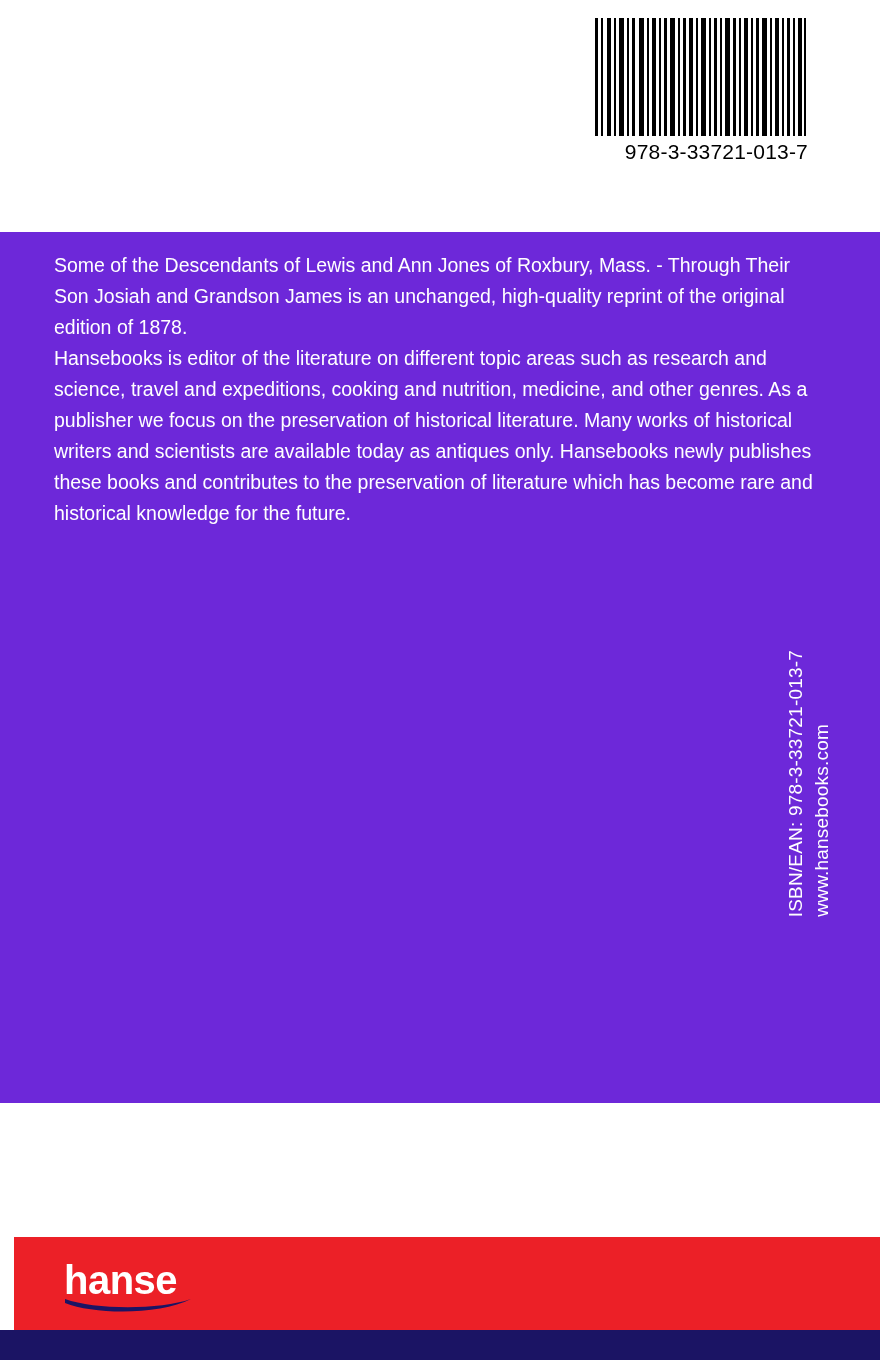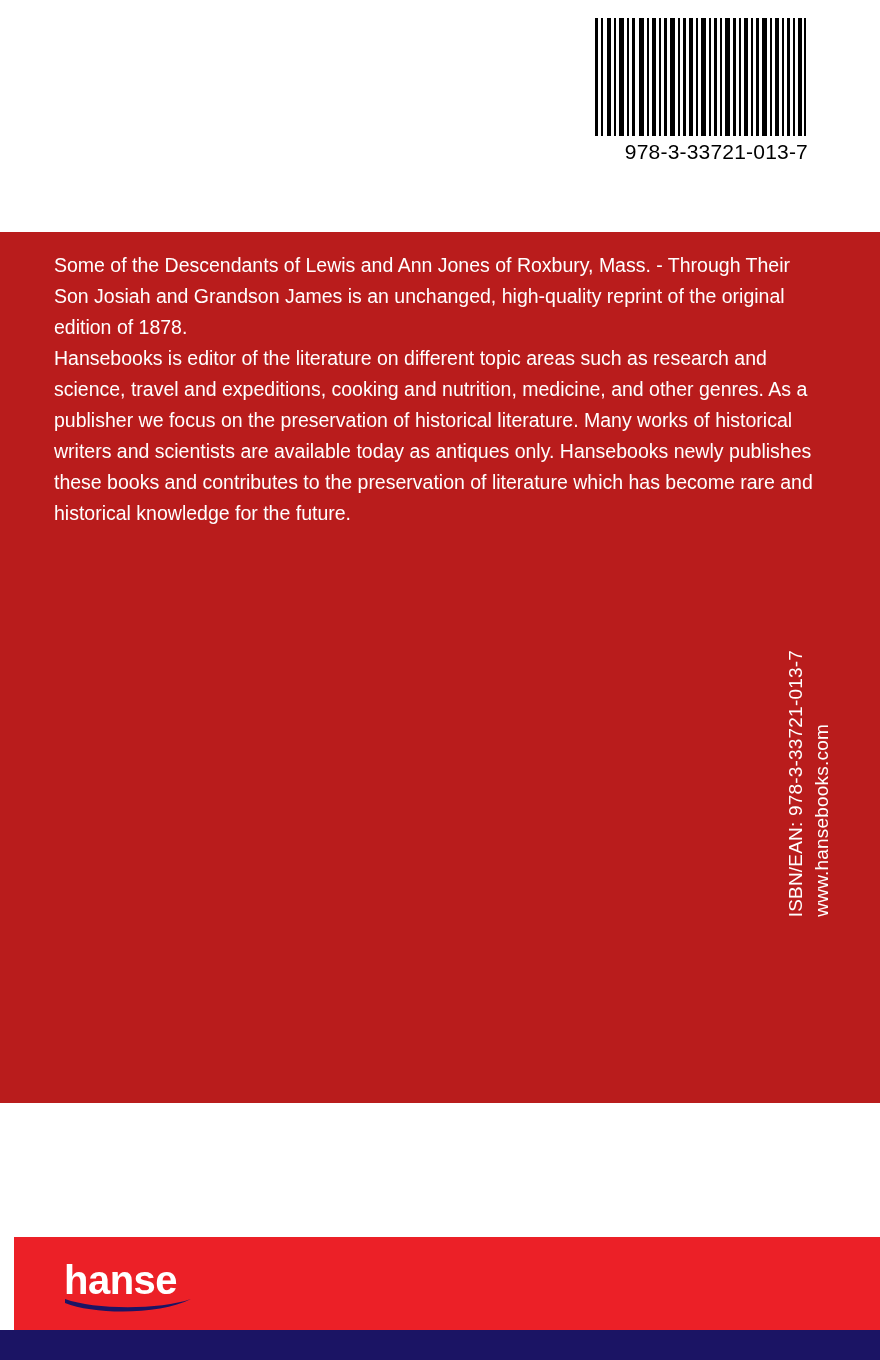--- a/index.html
+++ b/index.html
@@ -50,21 +50,21 @@
     text-align: right;
   }
 
   
   .navy-panel {
     position: absolute;
     left: 0;
     top: 232px;
     width: 880px;
     height: 871px;
-    background: #b91c1c;
+    background: #6d28d9;
     color: #ffffff;
   }
   .blurb {
     position: absolute;
     left: 54px;
     top: 18px;
     width: 765px;
     font-size: 19.5px;
     line-height: 31px;
     color: #ffffff;

